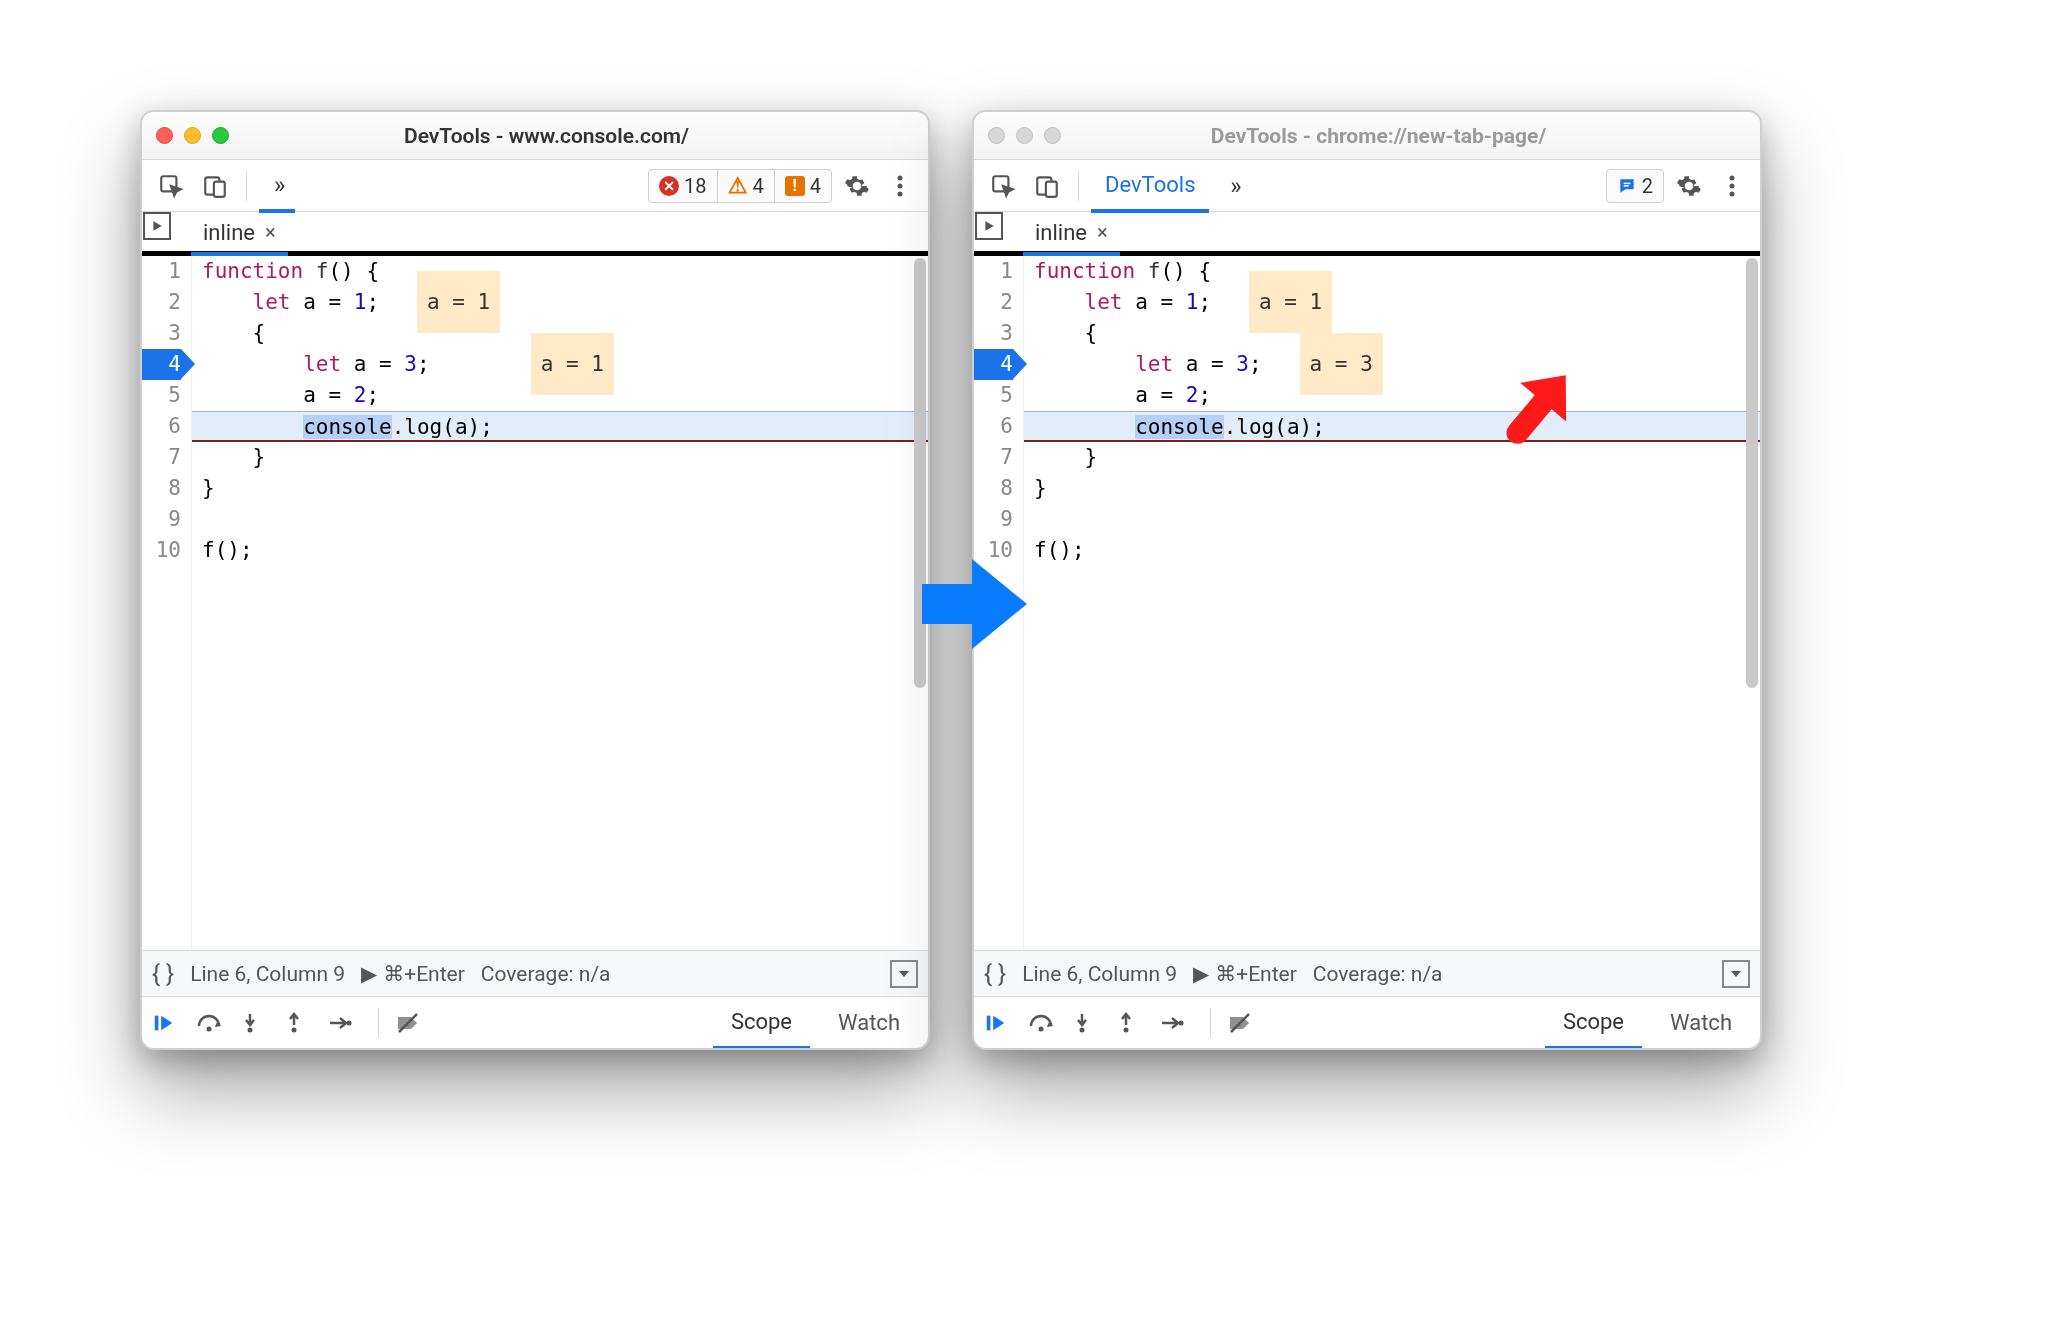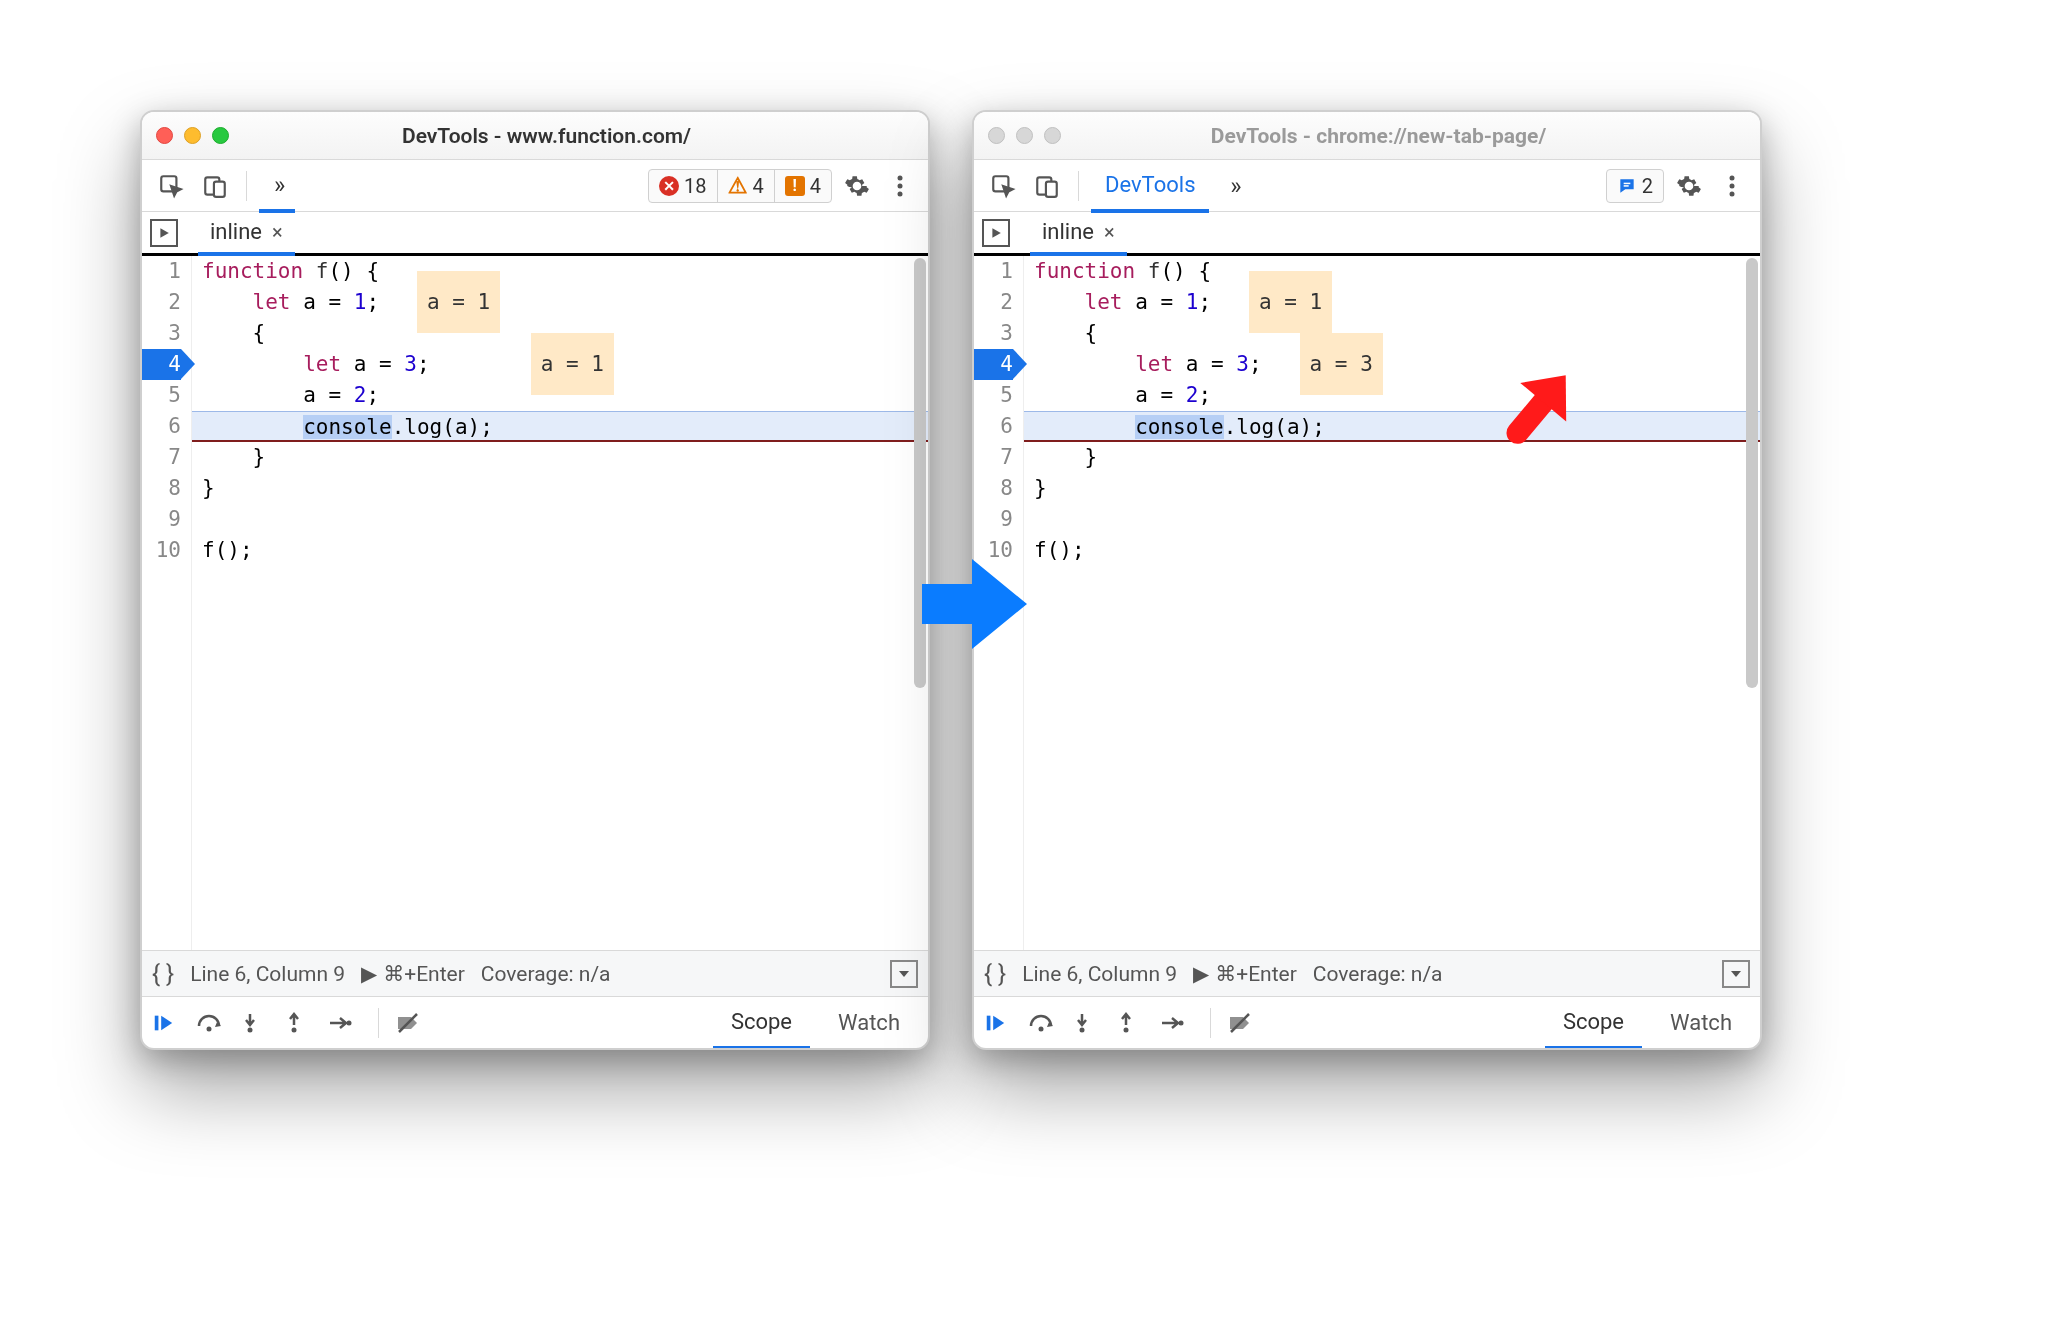--- a/index.html
+++ b/index.html
@@ -92,23 +92,23 @@
   svg { display:block; }
 
   .tab-sources {
     font-size: 22px; color:#1a73e8; padding: 0 14px;
     height: 52px; display:flex; align-items:center;
     border-bottom: 4px solid #1a73e8; margin-bottom:-2px;
   }
 
   
   .ftabs {
-    height: 44px; border-bottom: 3px solid #000000;
-    display: flex; align-items: center;
-    padding: 0 8px; gap: 6px;
+    height: 44px; border-bottom: 5px solid #000000;
+    display: flex; align-items: flex-start;
+    padding: 0 1px; gap: 6px;
     flex-shrink:0;
   }
   .play-toggle {
     width: 28px; height: 28px; border: 2px solid #555;
     display:flex; align-items:center; justify-content:center;
     cursor:pointer;
   }
   .ftab {
     display:flex; align-items:center; gap:10px;
     padding: 0 12px; height: 44px;
@@ -201,21 +201,21 @@
 
 <div class="stage">
 
   <div class="window left">
     <div class="titlebar">
       <div class="traffic">
         <span class="dot red"></span>
         <span class="dot yellow"></span>
         <span class="dot green"></span>
       </div>
-      <div class="title">DevTools - www.function.com/</div>
+      <div class="title">DevTools - www.console.com/</div>
     </div>
 
     <div class="toolbar">
       <span class="tbtn">
         <svg width="26" height="26" viewBox="0 0 24 24" fill="none" stroke="#555" stroke-width="2">
             <rect x="3" y="3" width="14" height="14" rx="2"></rect>
             <path d="M12 12 L21 15 L17 17 L15 21 Z" fill="#555"></path>
           </svg>
       </span>
       <span class="tbtn">

